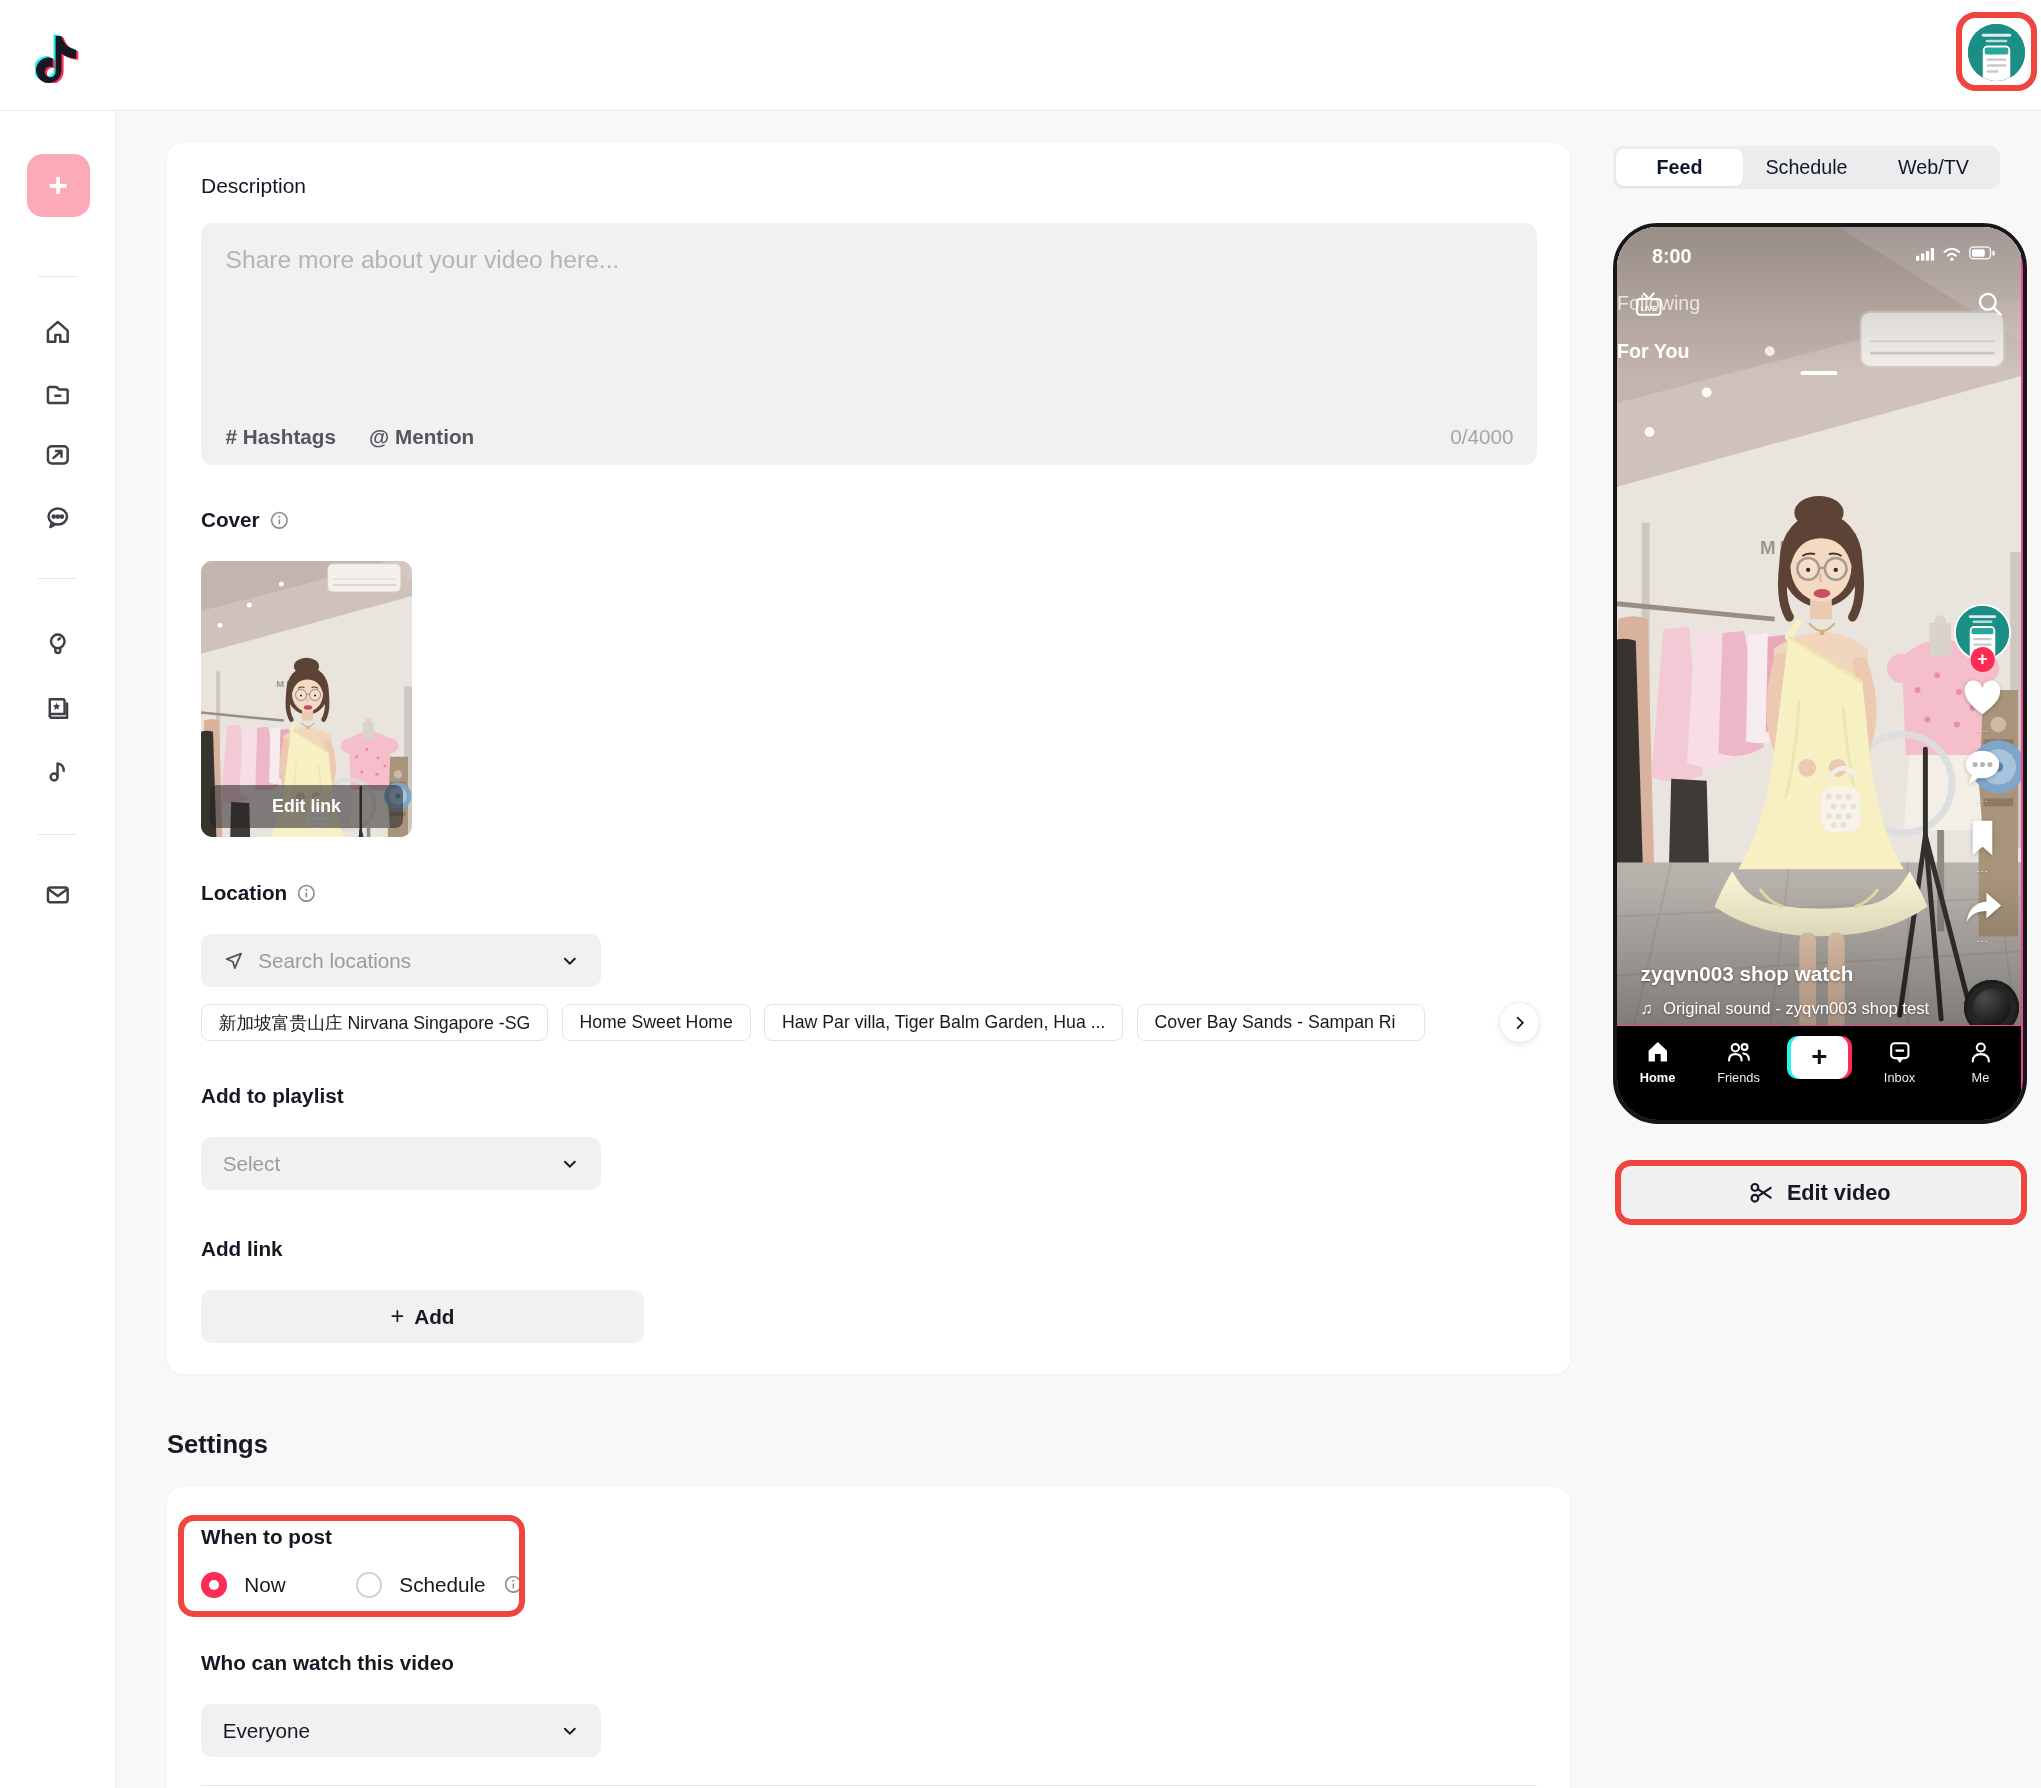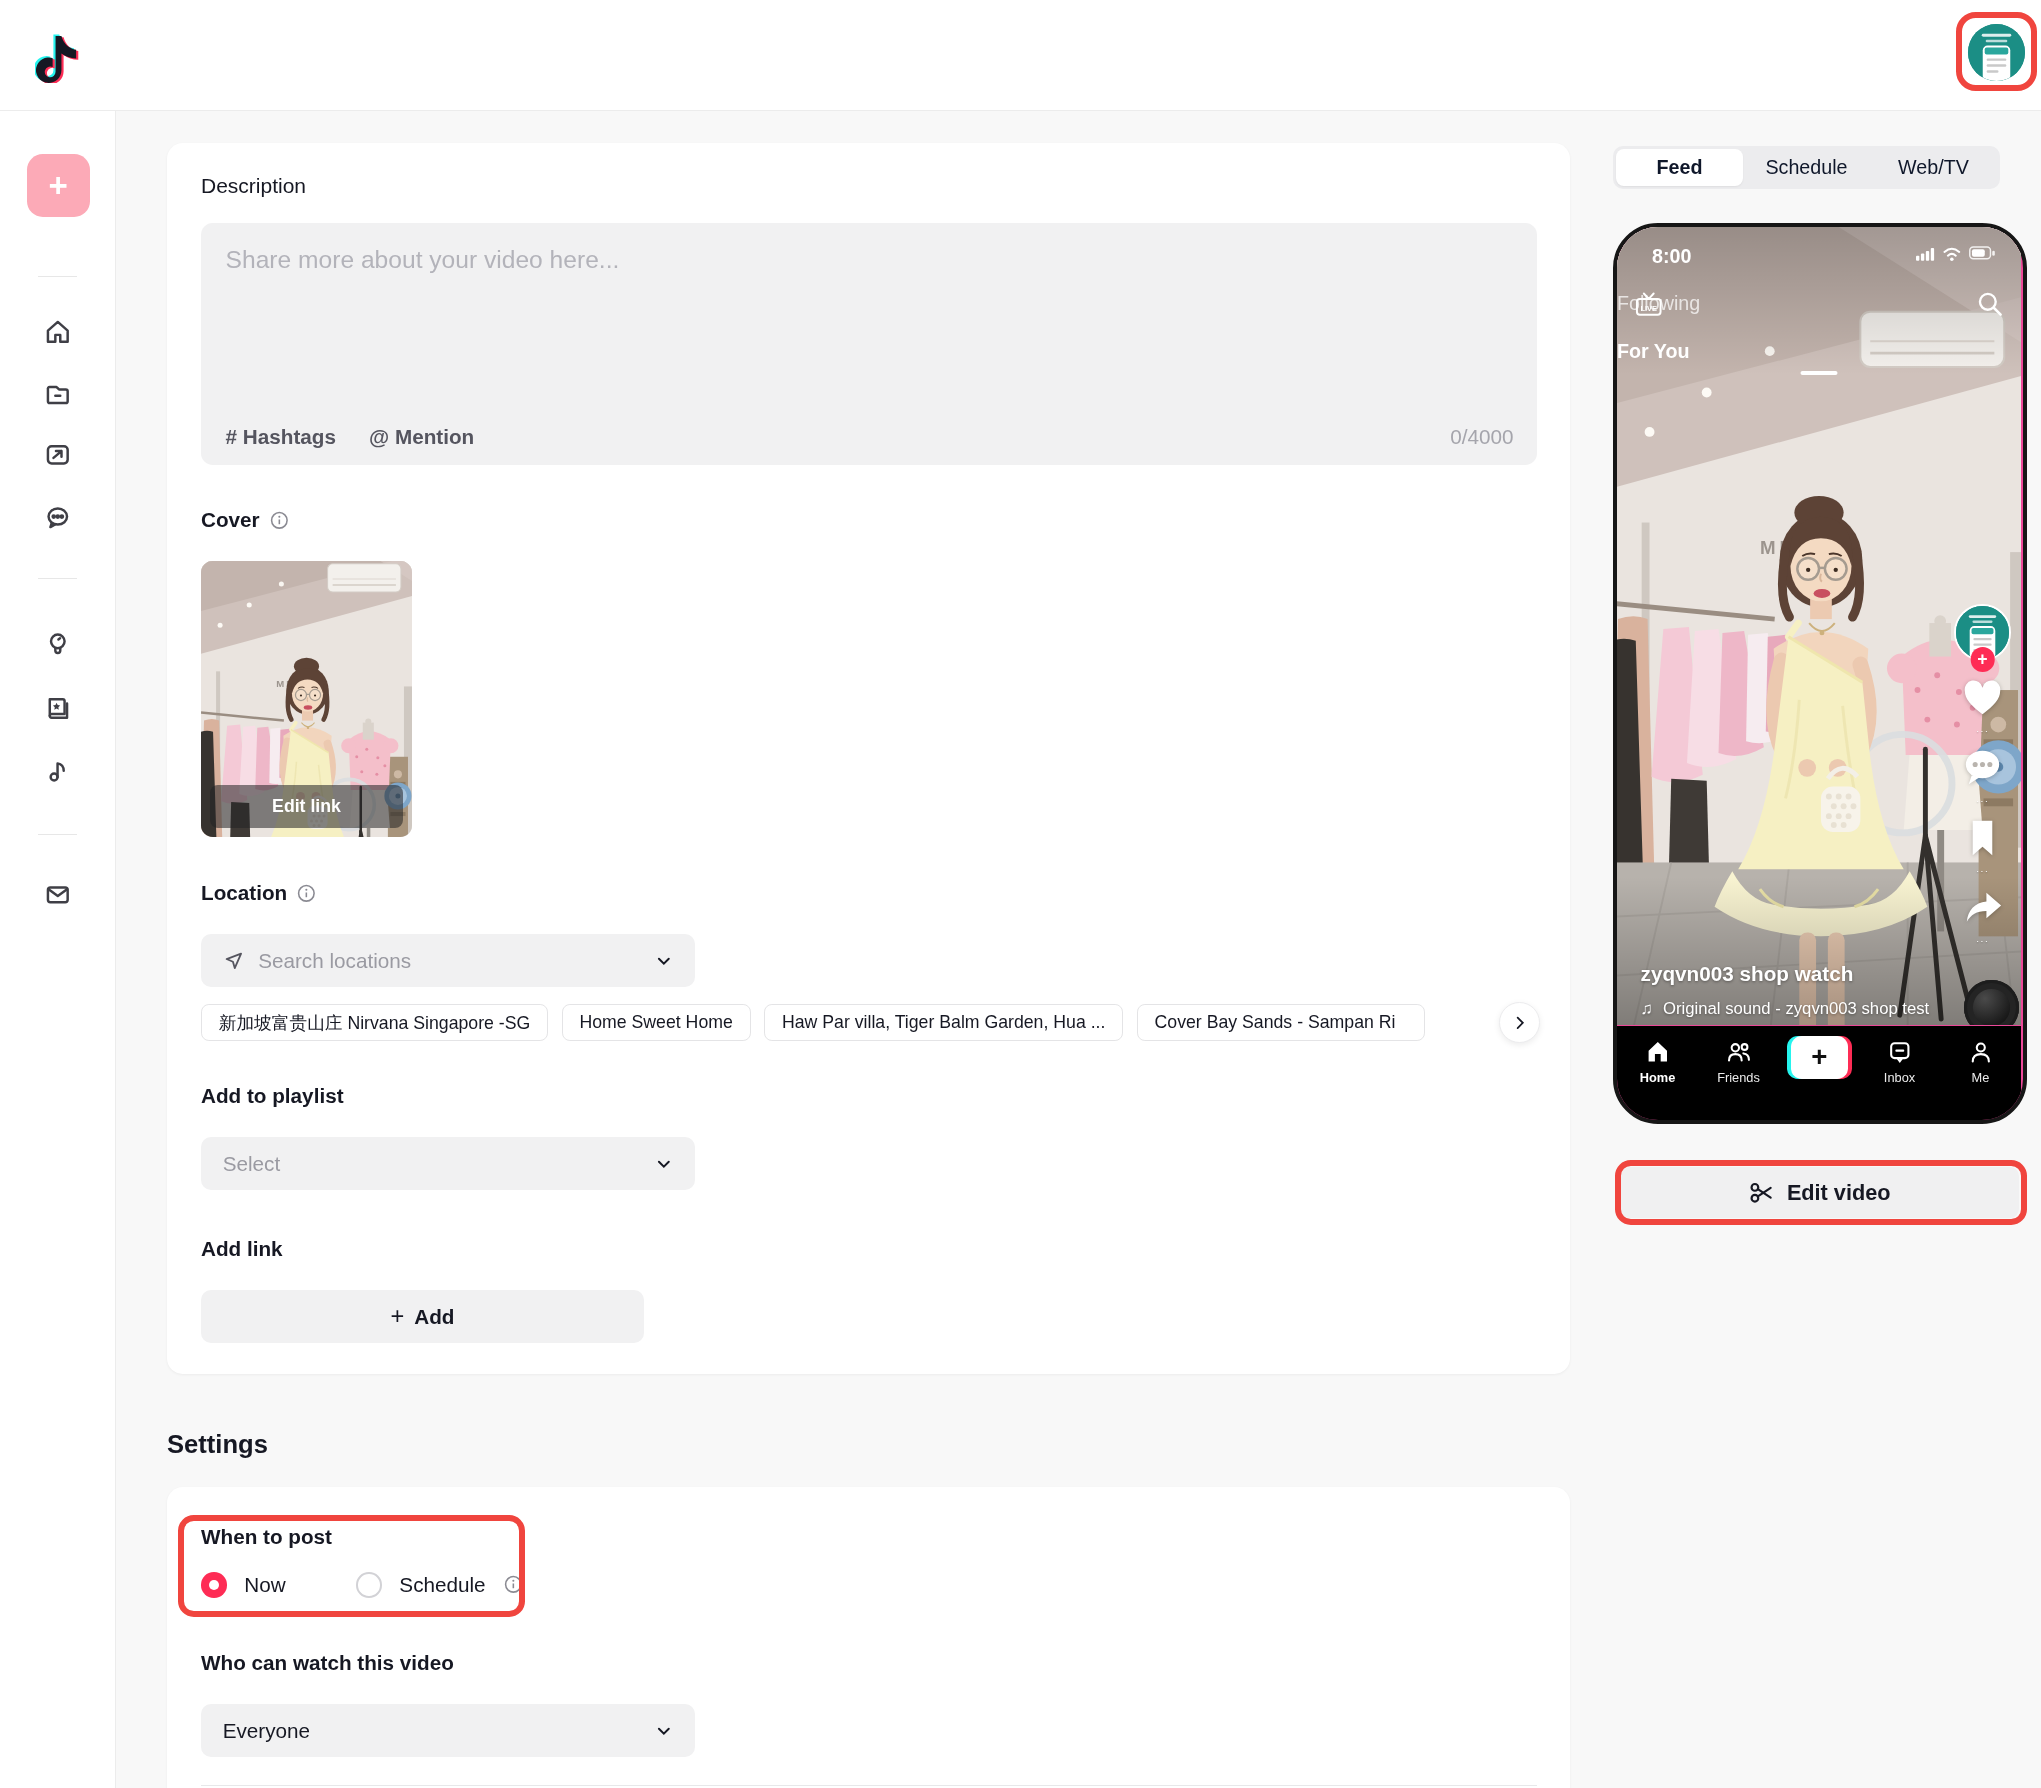--- a/index.html
+++ b/index.html
@@ -34,21 +34,21 @@
   .desc-box { position:absolute; left:201px; top:223px; width:1336px; height:242px; background:#f1f1f2; border-radius:11.8px; cursor:text; }
   .desc-ph { position:absolute; left:24.6px; top:22.7px; font-size:24.6px; color:#b3b3ba; }
   .desc-foot { position:absolute; left:24.6px; right:23.6px; bottom:15.8px; display:flex; align-items:center; font-size:20.7px; font-weight:600; color:#55555f; }
   .desc-foot .counter { margin-left:auto; font-weight:400; color:#a5a5ac; }
 
   .cover-box { position:absolute; left:201px; top:561px; width:211px; height:276px; border-radius:11.8px; overflow:hidden; background:#ddd; }
   .cover-box svg.scene-view { position:absolute; left:0; top:0; width:100%; height:100%; }
   .edit-cover { position:absolute; left:8.9px; right:8.9px; bottom:8.9px; height:43px; border-radius:7.9px;
     background:rgba(34,34,36,.55); color:#fff; font-size:17.7px; font-weight:600; display:flex; align-items:center; justify-content:center; cursor:pointer; }
 
-  .sel-450 { position:absolute; left:201px; width:494px; height:53px; padding:0 21.7px; font-size:20.7px; }
+  .sel-450 { position:absolute; left:201px; width:400px; height:53px; padding:0 21.7px; font-size:20.7px; }
   .sel-450 .chev { margin-left:auto; }
   .chev svg { width:19.7px; height:19.7px; display:block; }
 
   .tagrow { position:absolute; left:201px; top:1004px; width:1336px; height:39px; display:flex; gap:13.8px; overflow:hidden; white-space:nowrap; }
   .tag { flex:0 0 auto; height:37px; display:flex; align-items:center; padding:0 16.7px; background:#fff; border:1px solid #e4e4e6;
     border-radius:7.9px; font-size:17.7px; color:#161823; cursor:pointer; }
   .tag.clip { width:288px; overflow:hidden; }
   .tag-more { position:absolute; left:1499px; top:1002px; width:41px; height:41px; border-radius:50%; background:#fff;
     border:1px solid #ececee; box-shadow:0 2px 5.9px rgba(0,0,0,.08); display:flex; align-items:center; justify-content:center; cursor:pointer; }
   .tag-more svg { width:17.7px; height:17.7px; }

